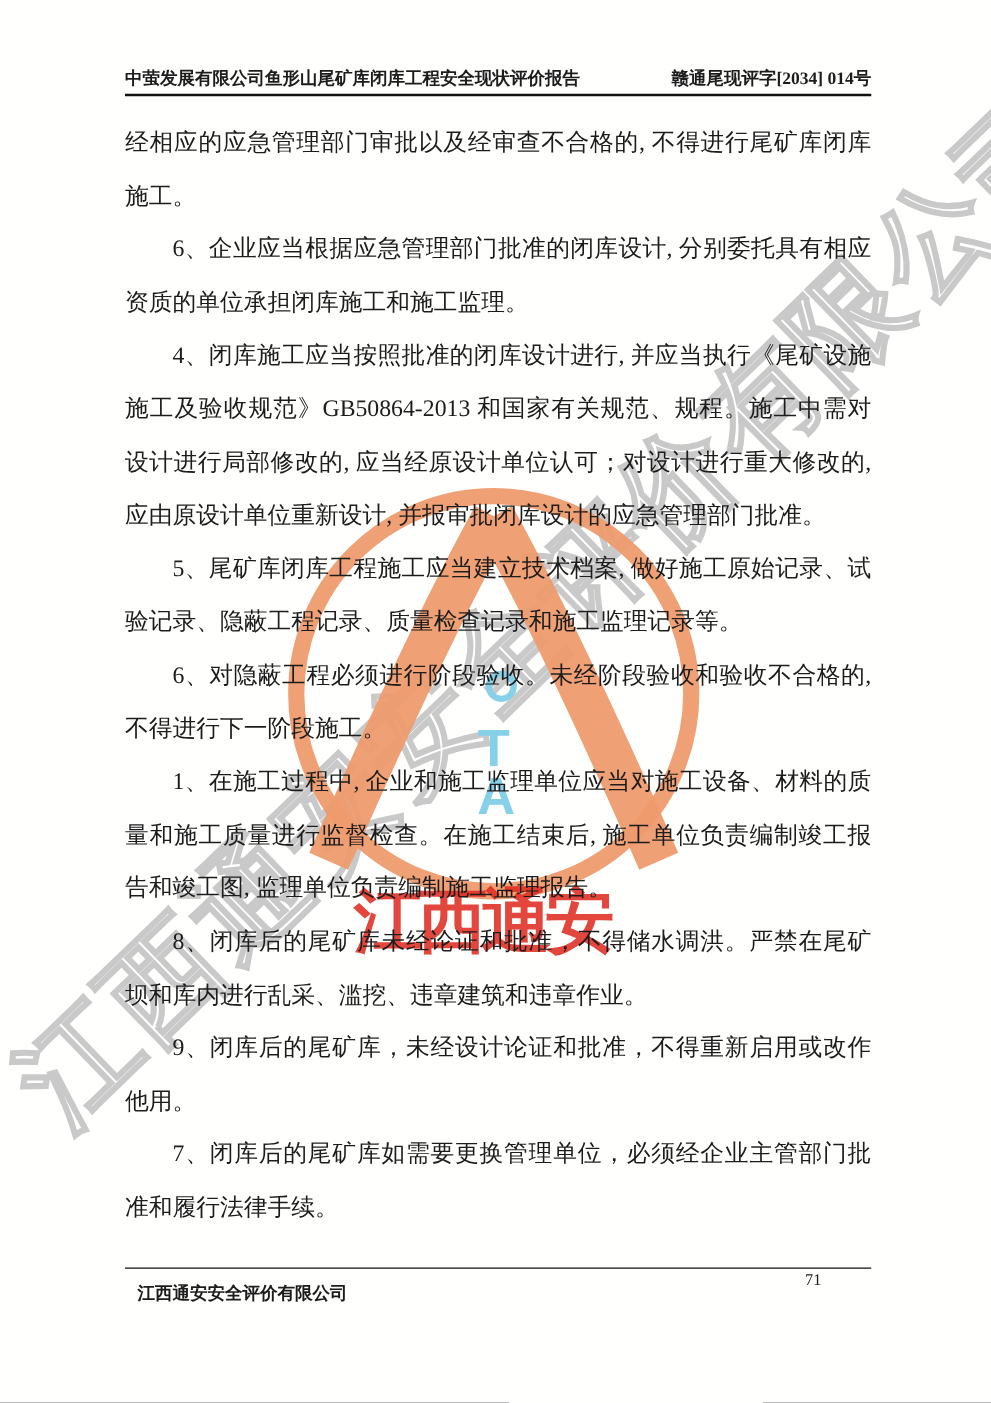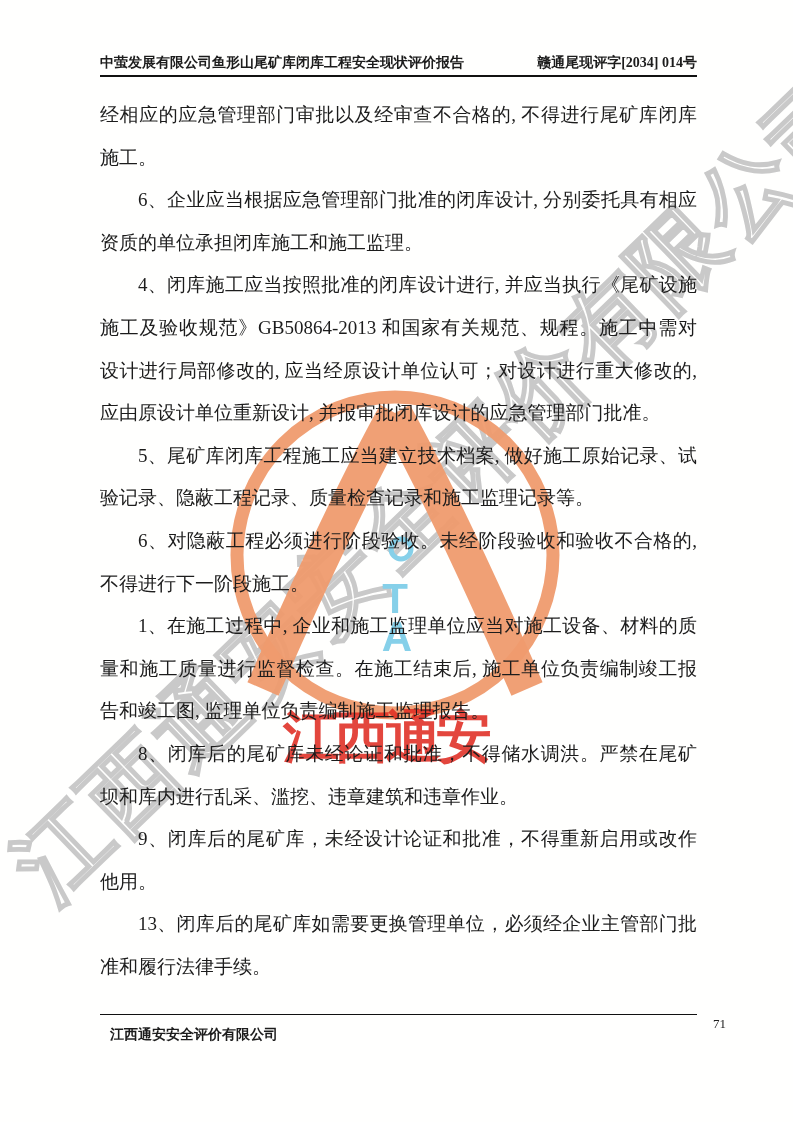--- a/index.html
+++ b/index.html
@@ -83,21 +83,21 @@
 
   
   .footer-rule {
     position: absolute;
     left: 100px; top: 1014px;
     width: 597px;
     border-top: 1.5px solid #111;
   }
   .page-number {
     position: absolute;
-    left: 713px; top: 1016px;
+    left: 644px; top: 1016px;
     font-size: 13px;
   }
   .footer-company {
     position: absolute;
     left: 110px; top: 1026px;
     font-size: 14px;
     font-weight: bold;
   }
 </style>
 </head>
@@ -125,20 +125,20 @@
 
   <div class="body-text" id="paragraphs">
       <p class="para">经相应的应急管理部门审批以及经审查不合格的, 不得进行尾矿库闭库施工。</p>
       <p class="para indent">6、企业应当根据应急管理部门批准的闭库设计, 分别委托具有相应资质的单位承担闭库施工和施工监理。</p>
       <p class="para indent">4、闭库施工应当按照批准的闭库设计进行, 并应当执行《尾矿设施施工及验收规范》GB50864-2013 和国家有关规范、规程。施工中需对设计进行局部修改的, 应当经原设计单位认可；对设计进行重大修改的, 应由原设计单位重新设计, 并报审批闭库设计的应急管理部门批准。</p>
       <p class="para indent">5、尾矿库闭库工程施工应当建立技术档案, 做好施工原始记录、试验记录、隐蔽工程记录、质量检查记录和施工监理记录等。</p>
       <p class="para indent">6、对隐蔽工程必须进行阶段验收。未经阶段验收和验收不合格的, 不得进行下一阶段施工。</p>
       <p class="para indent">1、在施工过程中, 企业和施工监理单位应当对施工设备、材料的质量和施工质量进行监督检查。在施工结束后, 施工单位负责编制竣工报告和竣工图, 监理单位负责编制施工监理报告。</p>
       <p class="para indent">8、闭库后的尾矿库未经论证和批准，不得储水调洪。严禁在尾矿坝和库内进行乱采、滥挖、违章建筑和违章作业。</p>
       <p class="para indent">9、闭库后的尾矿库，未经设计论证和批准，不得重新启用或改作他用。</p>
-      <p class="para indent">13、闭库后的尾矿库如需要更换管理单位，必须经企业主管部门批准和履行法律手续。</p>
+      <p class="para indent">7、闭库后的尾矿库如需要更换管理单位，必须经企业主管部门批准和履行法律手续。</p>
     </div>
 
   <div class="footer-rule"></div>
   <div class="page-number">71</div>
   <div class="footer-company">江西通安安全评价有限公司</div>
 
 </div>
 
 </body></html>

